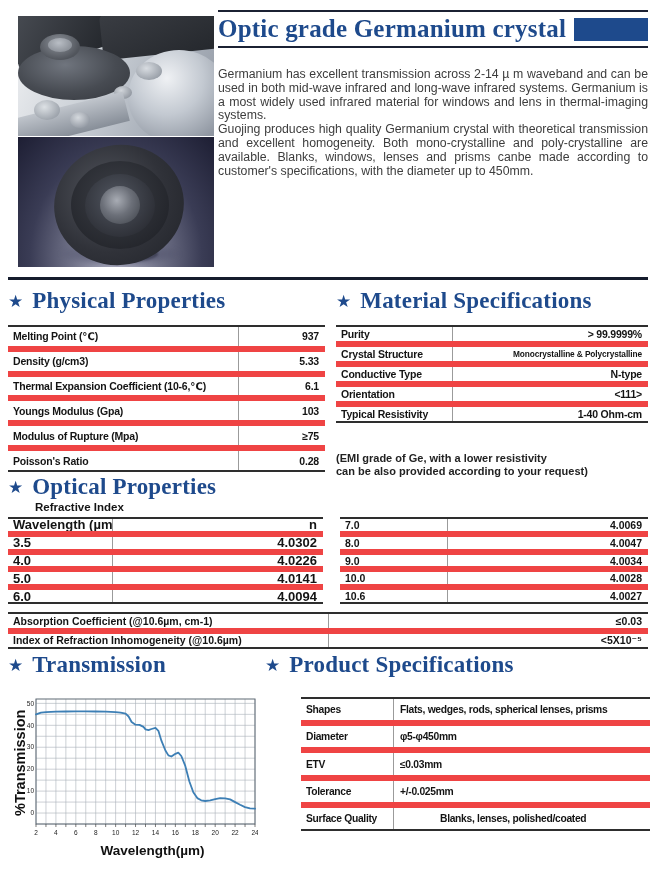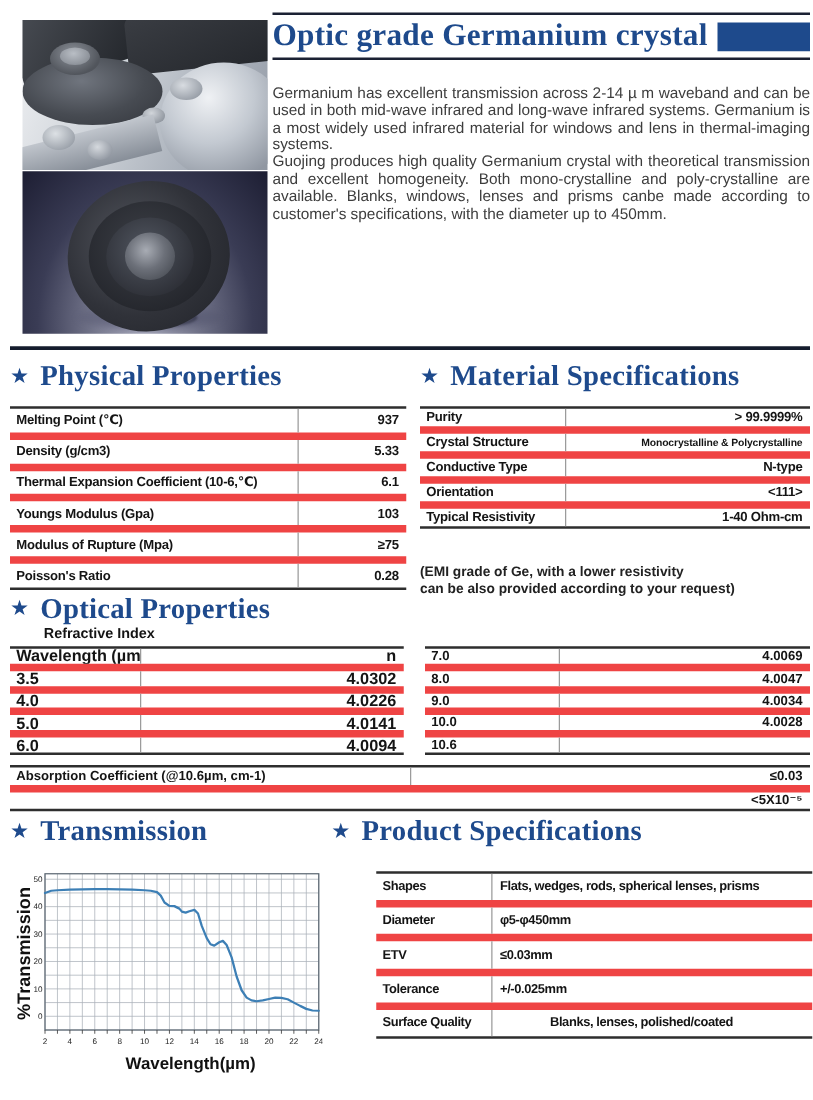--- a/index.html
+++ b/index.html
@@ -249,29 +249,31 @@
     <div class="trow">
         <div class="tlabel">9.0</div>
         <div class="tval">4.0034</div>
       </div>
     <div class="trow">
         <div class="tlabel">10.0</div>
         <div class="tval">4.0028</div>
       </div>
     <div class="trow">
         <div class="tlabel">10.6</div>
+        <div class="tval">4.0027</div>
       </div>
   </div>
 
   <div class="tbl abs">
     <div class="trow">
         <div class="tlabel">Absorption Coefficient (@10.6µm, cm-1)</div>
         <div class="tval">≤0.03</div>
       </div>
     <div class="trow">
+        <div class="tlabel">Index of Refraction Inhomogeneity (@10.6µm)</div>
         <div class="tval">&lt;5X10⁻⁵</div>
       </div>
   </div>
 
   <div class="sec-head" style="left:8px;top:652px;">
     <span class="star">★</span>
     <span class="t">Transmission</span>
   </div>
   <div class="sec-head" style="left:265px;top:652px;">
     <span class="star">★</span>

